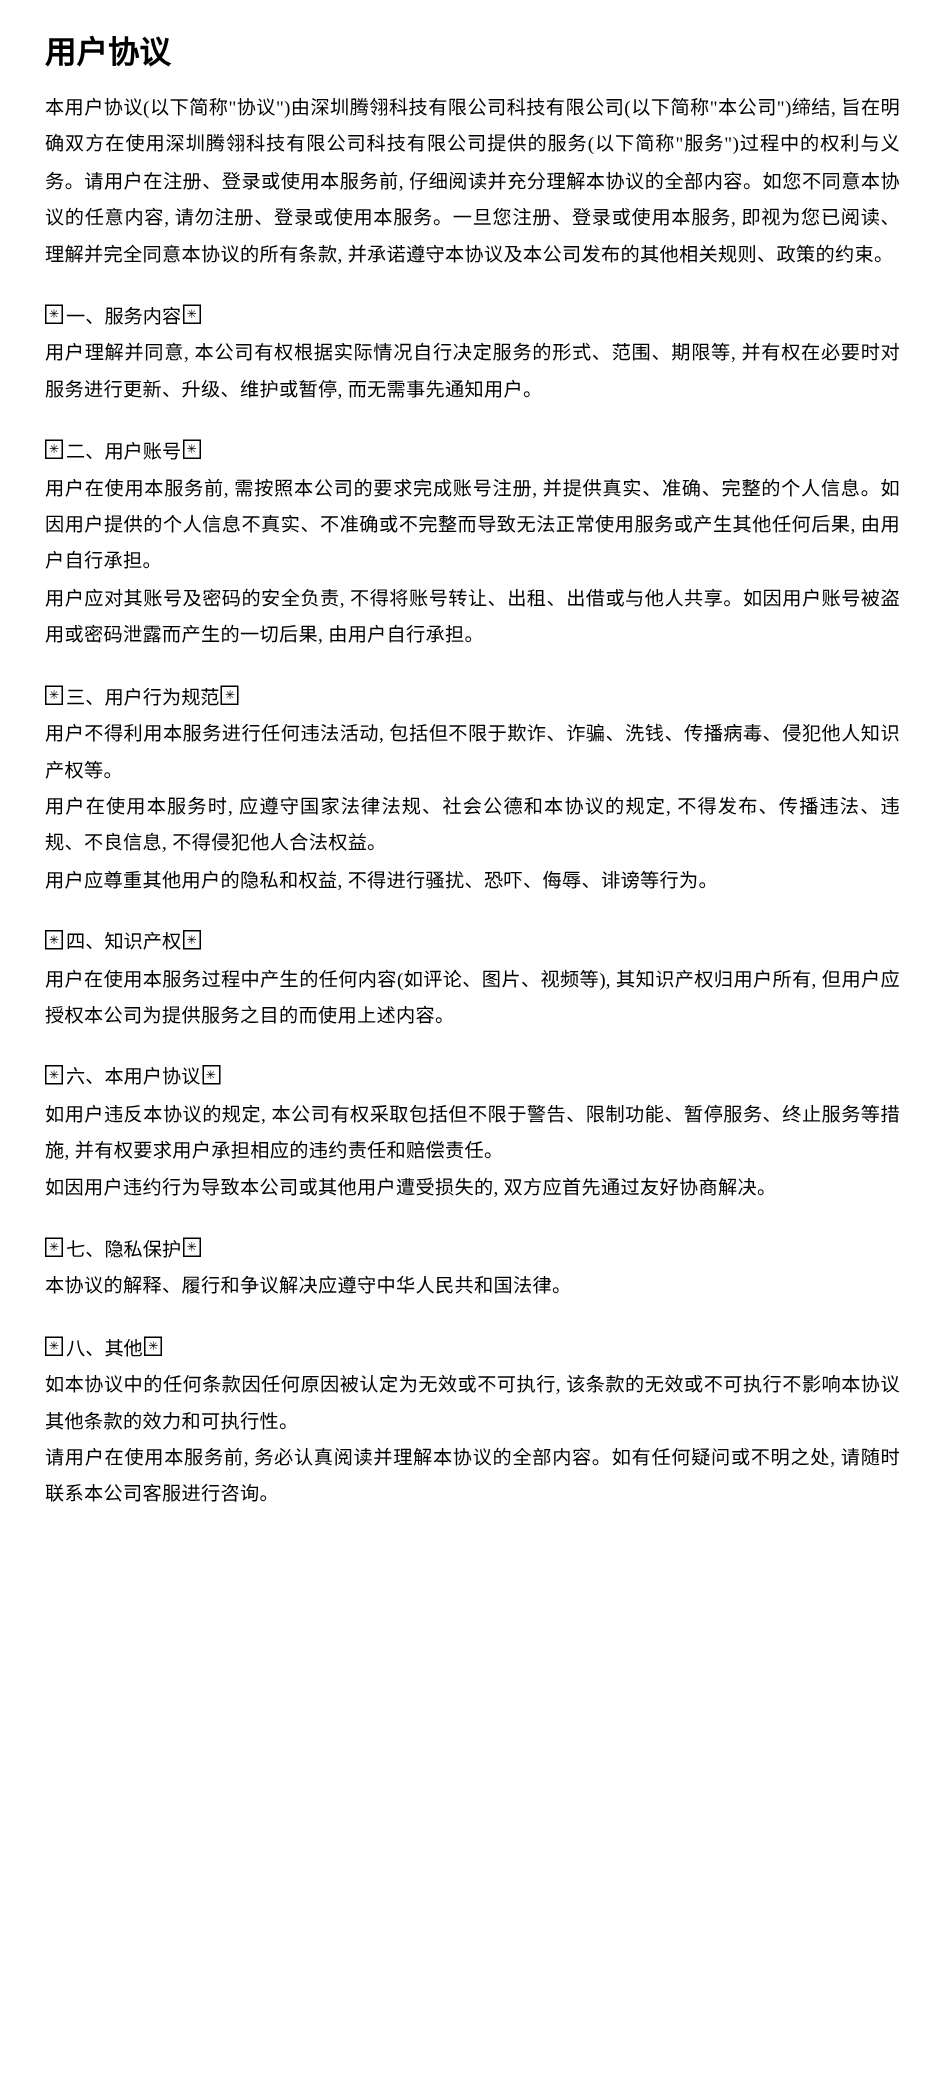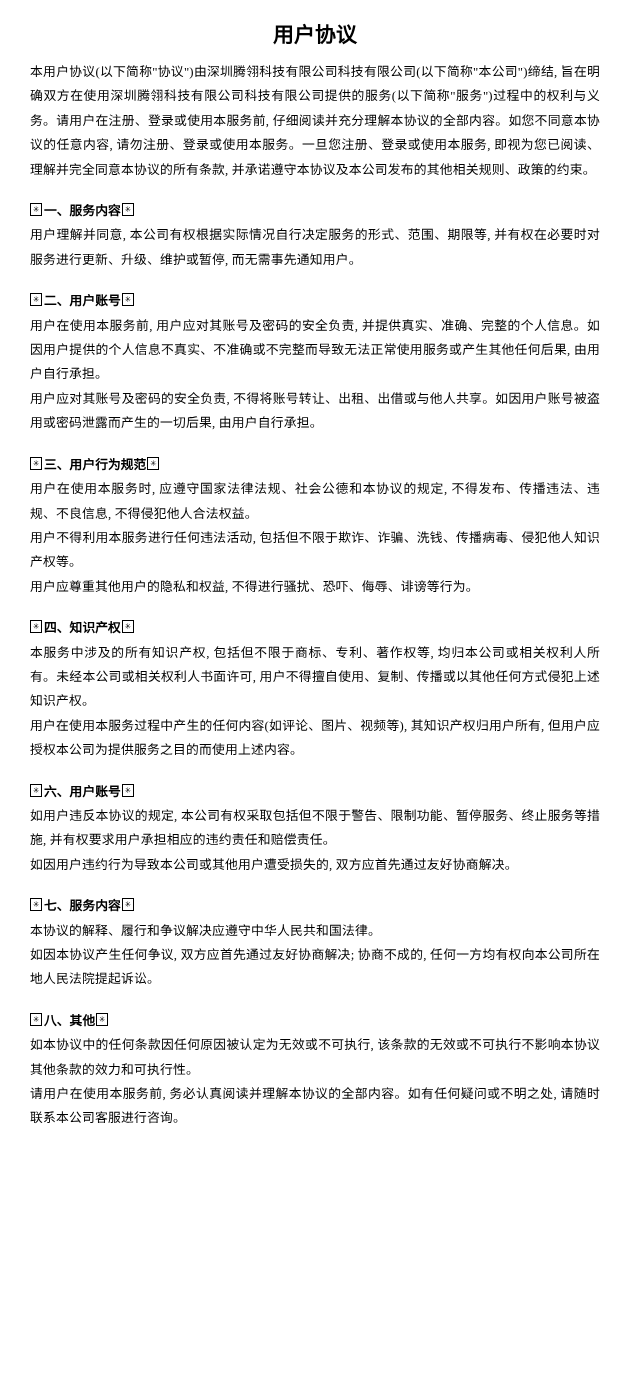--- a/index.html
+++ b/index.html
@@ -13,21 +13,20 @@
     box-sizing: border-box;
     padding: 20px 30px 40px 30px;
     background: #ffffff;
     color: #000000;
     font-family: "Liberation Serif", "DejaVu Serif", serif;
   }
   .doc-title {
     margin: 0 0 10px 0;
     font-size: 21px;
     font-weight: bold;
-    text-align: center;
     line-height: 30px;
   }
   .body-text {
     margin: 0;
     font-size: 12.8px;
     line-height: 24.4px;
     text-align: justify;
     letter-spacing: 0.2px;
   }
   .section-heading {
@@ -49,67 +48,65 @@
     text-align: center;
     vertical-align: -1px;
     overflow: hidden;
     font-weight: normal;
     margin: 0 2px 0 0;
   }
   .section-heading .tofu:last-child {
     margin: 0 0 0 1px;
   }
   .heading-text {
-    font-weight: bold;
+    font-weight: normal;
   }
 </style>
 </head>
 <body>
 
 <div class="page">
 
   <h1 class="doc-title">用户协议</h1>
 
   <p class="body-text">本用户协议(以下简称"协议")由深圳腾翎科技有限公司科技有限公司(以下简称"本公司")缔结, 旨在明确双方在使用深圳腾翎科技有限公司科技有限公司提供的服务(以下简称"服务")过程中的权利与义务。请用户在注册、登录或使用本服务前, 仔细阅读并充分理解本协议的全部内容。如您不同意本协议的任意内容, 请勿注册、登录或使用本服务。一旦您注册、登录或使用本服务, 即视为您已阅读、理解并完全同意本协议的所有条款, 并承诺遵守本协议及本公司发布的其他相关规则、政策的约束。</p>
 
   <section>
     <p class="section-heading"><span class="tofu">✳</span><span class="heading-text">一、服务内容</span><span class="tofu">✳</span></p>
     <p class="body-text">用户理解并同意, 本公司有权根据实际情况自行决定服务的形式、范围、期限等, 并有权在必要时对服务进行更新、升级、维护或暂停, 而无需事先通知用户。</p>
   </section>
 
   <section>
     <p class="section-heading"><span class="tofu">✳</span><span class="heading-text">二、用户账号</span><span class="tofu">✳</span></p>
-    <p class="body-text">用户在使用本服务前, 用户应对其账号及密码的安全负责, 并提供真实、准确、完整的个人信息。如因用户提供的个人信息不真实、不准确或不完整而导致无法正常使用服务或产生其他任何后果, 由用户自行承担。</p>
+    <p class="body-text">用户在使用本服务前, 需按照本公司的要求完成账号注册, 并提供真实、准确、完整的个人信息。如因用户提供的个人信息不真实、不准确或不完整而导致无法正常使用服务或产生其他任何后果, 由用户自行承担。</p>
     <p class="body-text">用户应对其账号及密码的安全负责, 不得将账号转让、出租、出借或与他人共享。如因用户账号被盗用或密码泄露而产生的一切后果, 由用户自行承担。</p>
   </section>
 
   <section>
     <p class="section-heading"><span class="tofu">✳</span><span class="heading-text">三、用户行为规范</span><span class="tofu">✳</span></p>
+    <p class="body-text">用户不得利用本服务进行任何违法活动, 包括但不限于欺诈、诈骗、洗钱、传播病毒、侵犯他人知识产权等。</p>
     <p class="body-text">用户在使用本服务时, 应遵守国家法律法规、社会公德和本协议的规定, 不得发布、传播违法、违规、不良信息, 不得侵犯他人合法权益。</p>
-    <p class="body-text">用户不得利用本服务进行任何违法活动, 包括但不限于欺诈、诈骗、洗钱、传播病毒、侵犯他人知识产权等。</p>
     <p class="body-text">用户应尊重其他用户的隐私和权益, 不得进行骚扰、恐吓、侮辱、诽谤等行为。</p>
   </section>
 
   <section>
     <p class="section-heading"><span class="tofu">✳</span><span class="heading-text">四、知识产权</span><span class="tofu">✳</span></p>
-    <p class="body-text">本服务中涉及的所有知识产权, 包括但不限于商标、专利、著作权等, 均归本公司或相关权利人所有。未经本公司或相关权利人书面许可, 用户不得擅自使用、复制、传播或以其他任何方式侵犯上述知识产权。</p>
     <p class="body-text">用户在使用本服务过程中产生的任何内容(如评论、图片、视频等), 其知识产权归用户所有, 但用户应授权本公司为提供服务之目的而使用上述内容。</p>
   </section>
 
 
   <section>
-    <p class="section-heading"><span class="tofu">✳</span><span class="heading-text">六、用户账号</span><span class="tofu">✳</span></p>
+    <p class="section-heading"><span class="tofu">✳</span><span class="heading-text">六、本用户协议</span><span class="tofu">✳</span></p>
     <p class="body-text">如用户违反本协议的规定, 本公司有权采取包括但不限于警告、限制功能、暂停服务、终止服务等措施, 并有权要求用户承担相应的违约责任和赔偿责任。</p>
     <p class="body-text">如因用户违约行为导致本公司或其他用户遭受损失的, 双方应首先通过友好协商解决。</p>
   </section>
 
   <section>
-    <p class="section-heading"><span class="tofu">✳</span><span class="heading-text">七、服务内容</span><span class="tofu">✳</span></p>
+    <p class="section-heading"><span class="tofu">✳</span><span class="heading-text">七、隐私保护</span><span class="tofu">✳</span></p>
     <p class="body-text">本协议的解释、履行和争议解决应遵守中华人民共和国法律。</p>
-    <p class="body-text">如因本协议产生任何争议, 双方应首先通过友好协商解决; 协商不成的, 任何一方均有权向本公司所在地人民法院提起诉讼。</p>
   </section>
 
   <section>
     <p class="section-heading"><span class="tofu">✳</span><span class="heading-text">八、其他</span><span class="tofu">✳</span></p>
     <p class="body-text">如本协议中的任何条款因任何原因被认定为无效或不可执行, 该条款的无效或不可执行不影响本协议其他条款的效力和可执行性。</p>
     <p class="body-text">请用户在使用本服务前, 务必认真阅读并理解本协议的全部内容。如有任何疑问或不明之处, 请随时联系本公司客服进行咨询。</p>
   </section>
 
 </div>
 

